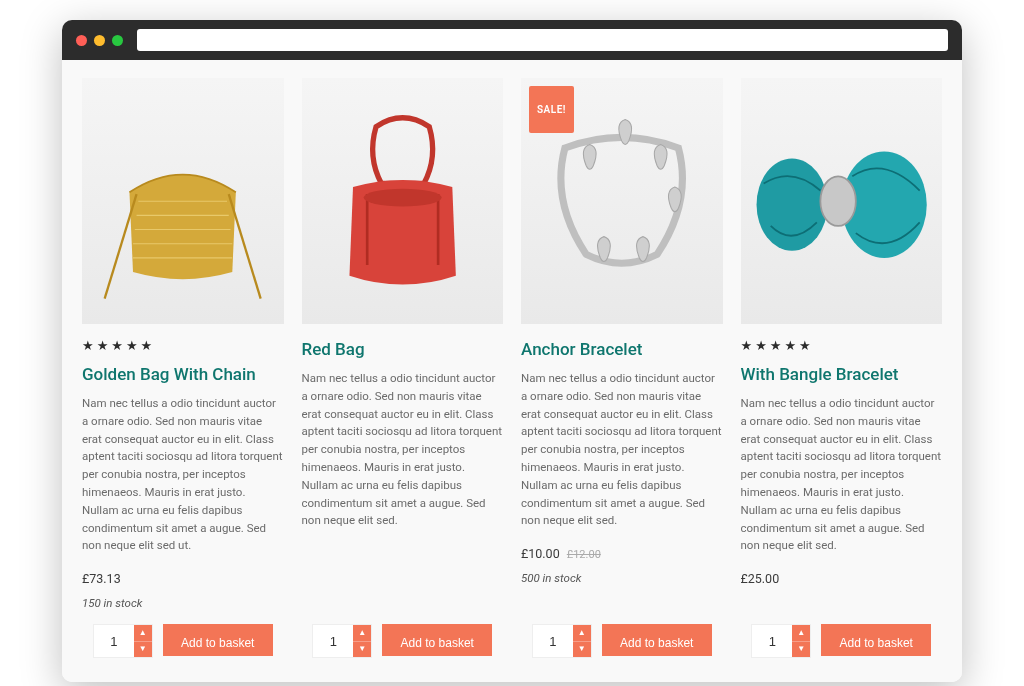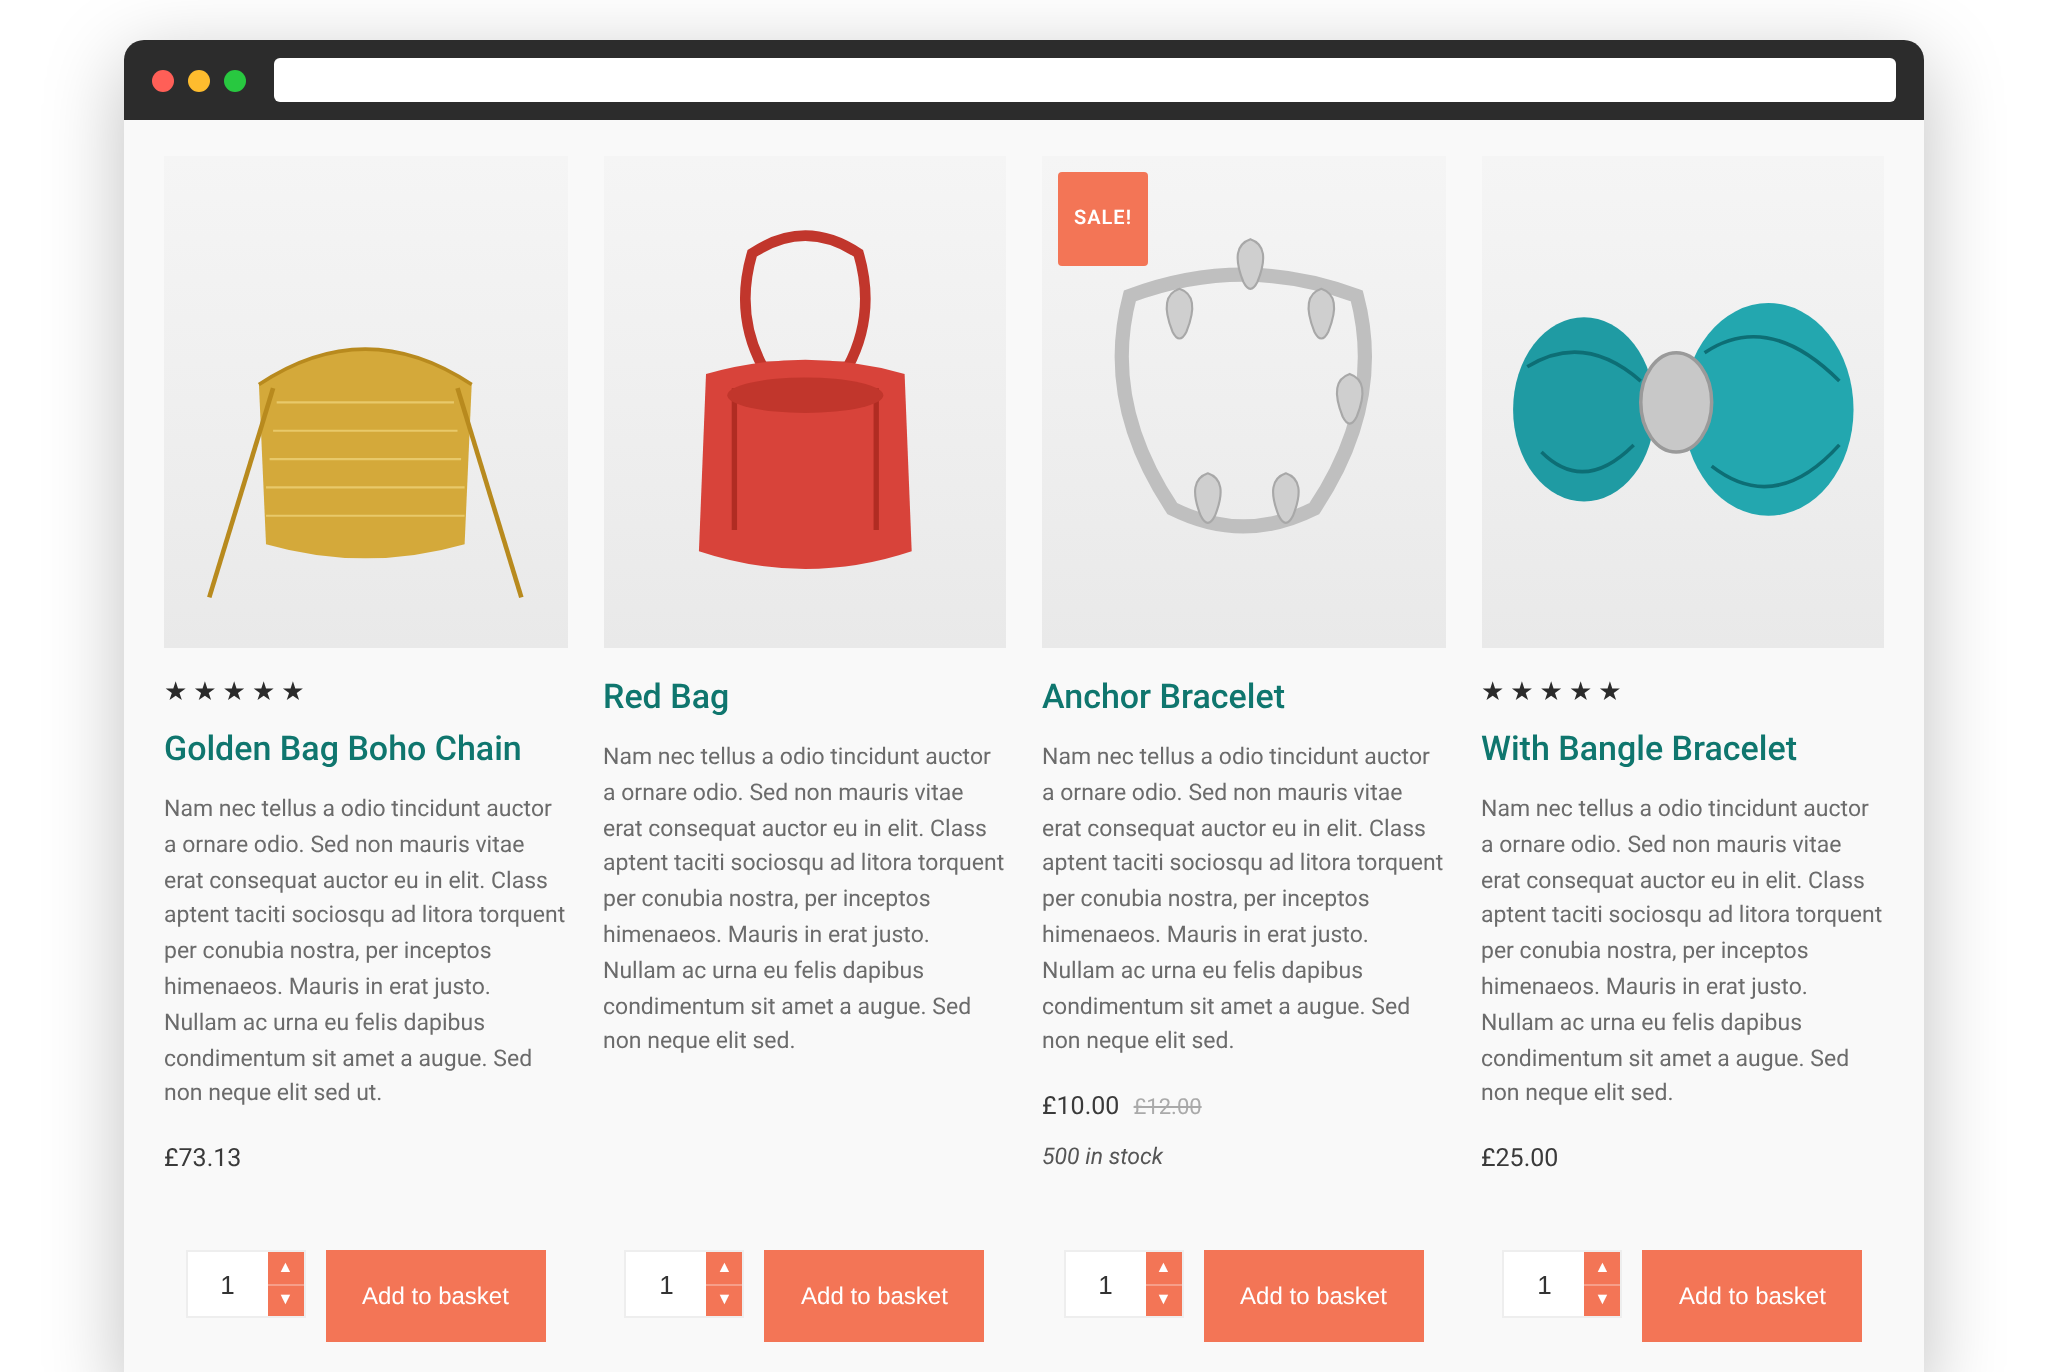--- a/index.html
+++ b/index.html
@@ -90,21 +90,21 @@
     display:flex; flex-direction:column; width:18px;
   }
   .spin button {
     flex:1; border:none; background:#f37556; color:#fff;
     font-size:8px; line-height:1; cursor:pointer; padding:0;
     border-bottom:1px solid rgba(255,255,255,0.3);
   }
   .spin button:last-child { border-bottom:none; }
   .add-btn {
     background:#f37556; color:#fff; border:none;
-    font-size:12px; padding:12px 14px; height:46px;
+    font-size:12px; padding:12px 14px; height:32px;
     cursor:pointer; min-width:110px;
   }
   
   .prod-svg { width:88%; height:88%; }
 </style>
 </head>
 <body>
 
 <div class="browser">
   <div class="browser-bar">
@@ -129,25 +129,26 @@
             <g stroke="#e8c96a" stroke-width="0.6">
               <line x1="25" y1="60" x2="75" y2="60"></line>
                 <line x1="24" y1="68" x2="76" y2="68"></line>
               <line x1="23" y1="76" x2="77" y2="76"></line>
                 <line x1="22" y1="84" x2="78" y2="84"></line>
               <line x1="22" y1="92" x2="78" y2="92"></line>
             </g>
           </svg>
         </div>
         <div class="stars">★★★★★</div>
-        <h3 class="title">Golden Bag Boho Chain</h3>
+        <h3 class="title">Golden Bag With Chain</h3>
         <p class="desc">Nam nec tellus a odio tincidunt auctor a ornare odio. Sed non mauris vitae erat consequat auctor eu in elit. Class aptent taciti sociosqu ad litora torquent per conubia nostra, per inceptos himenaeos. Mauris in erat justo. Nullam ac urna eu felis dapibus condimentum sit amet a augue. Sed non neque elit sed ut.</p>
         <div class="price-row">
           <span>£73.13</span>
         </div>
+        <div class="stock">150 in stock</div>
         <div class="actions">
           <div class="qty">
             <input value="1" style="">
             <div class="spin">
               <button>▲</button>
               <button>▼</button>
             </div>
           </div>
           <button class="add-btn">Add to basket</button>
         </div>

